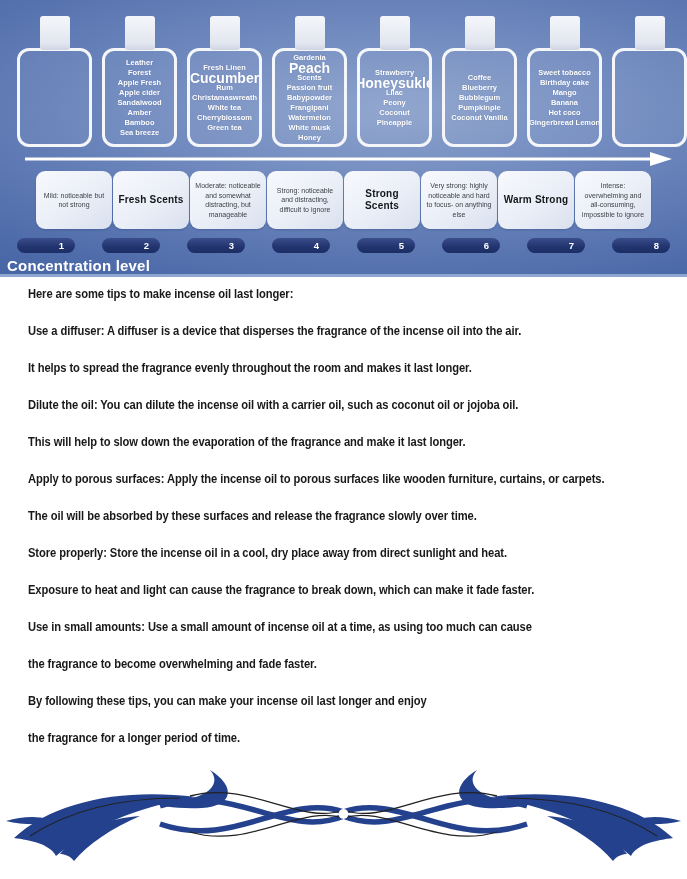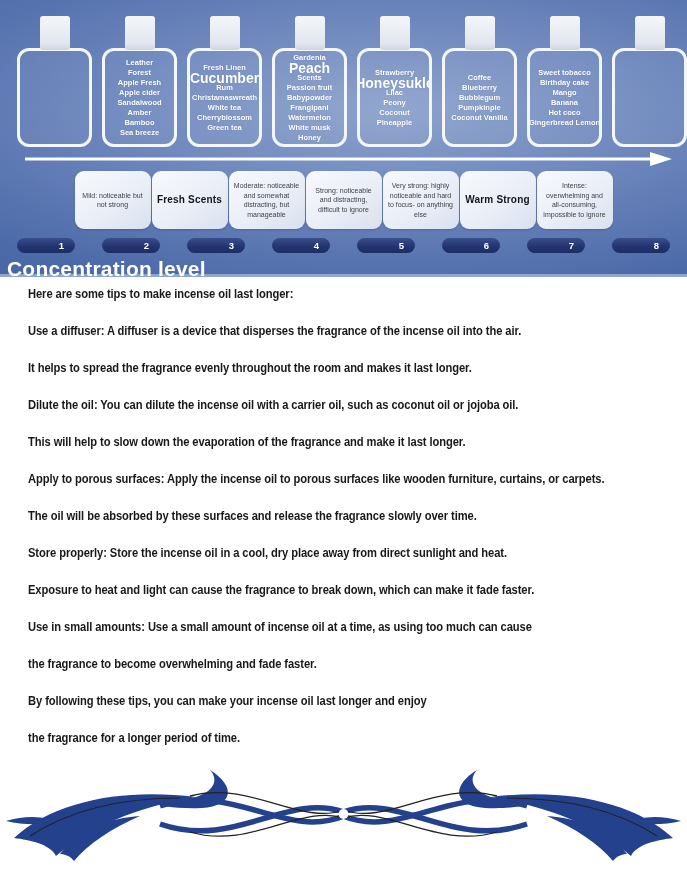--- a/index.html
+++ b/index.html
@@ -40,21 +40,21 @@
   }
   .level-box.title{font-size:10px;font-weight:bold;color:#14161a;letter-spacing:0.2px;line-height:12px;}
   .pills{display:flex;justify-content:center;gap:9px;margin-top:9px;}
   .pill-slot{width:76px;display:flex;justify-content:center;}
   .pill{
     width:58px;height:15px;box-sizing:border-box;border-radius:8px;
     background:linear-gradient(180deg,#3a4e8c 0%,#22346f 60%,#1d2e66 100%);
     color:#fff;font-size:9.5px;font-weight:bold;
     display:flex;align-items:center;justify-content:flex-end;padding-right:11px;
   }
-  .caption{margin:4px 0 0 7px;color:#ffffff;font-weight:bold;font-size:21px;letter-spacing:0.2px;}
+  .caption{margin:4px 0 0 7px;color:#ffffff;font-weight:bold;font-size:15px;letter-spacing:0.2px;}
   
   .tips{padding:10px 0 0 28px;}
   .tips p{
     margin:0 0 24px;height:13px;font-size:13px;line-height:13px;font-weight:bold;color:#191919;
     letter-spacing:-0.1px;white-space:nowrap;transform:scaleX(0.86);transform-origin:0 50%;
   }
   
   .flourish-wrap{width:687px;height:94px;margin-top:0;}
 </style>
 </head>
@@ -150,20 +150,21 @@
         <line x1="25" y1="8" x2="654" y2="8" stroke="#ffffff" stroke-width="3"></line>
         <path d="M650,1 L672,8 L650,15 Z" fill="#ffffff"></path>
       </svg>
     </div>
 
     <div class="levels">
         <div class="level-box">Mild: noticeable but not strong</div>
         <div class="level-box title">Fresh Scents</div>
         <div class="level-box">Moderate: noticeable and somewhat distracting, but manageable</div>
         <div class="level-box">Strong: noticeable and distracting, difficult to ignore</div>
+        <div class="level-box title">Strong Scents</div>
         <div class="level-box">Very strong: highly noticeable and hard to focus- on anything else</div>
         <div class="level-box title">Warm Strong</div>
         <div class="level-box">Intense: overwhelming and all-consuming, impossible to ignore</div>
       </div>
     <div class="pills">
         <div class="pill-slot">
           <div class="pill">1</div>
         </div>
         <div class="pill-slot">
           <div class="pill">2</div>

